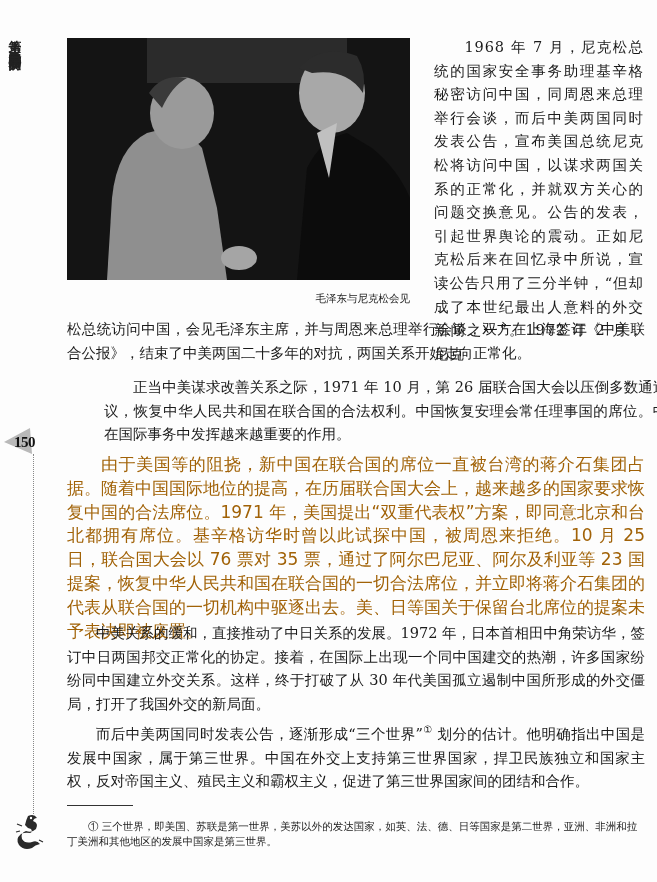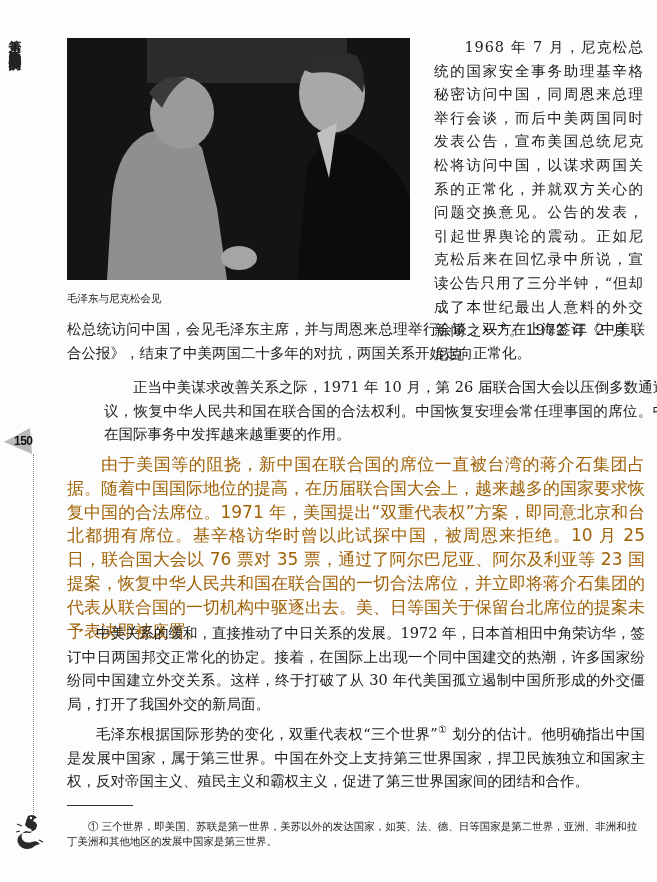--- a/index.html
+++ b/index.html
@@ -13,36 +13,36 @@
     font-size: 12.5px; line-height: 14px; font-weight: bold; color: #222;
     writing-mode: vertical-rl; text-orientation: upright; letter-spacing: 0.5px;
   }
   .chapter-tab .gap { display: inline-block; height: 10px; }
   .page-num-flag {
     position: absolute; left: 4px; top: 428px; width: 32px; height: 26px;
   }
   .page-num-flag svg { position: absolute; left: 0; top: 0; }
   .page-num {
     position: absolute; left: 10px; top: 6px;
-    font-family: Liberation Sans, sans-serif;
-    font-size: 12px; font-weight: bold; color: #111; letter-spacing: -0.5px;
+    font-family: Liberation Serif, serif;
+    font-size: 15px; font-weight: bold; color: #111; letter-spacing: -0.5px;
   }
   .dotted-rule {
     position: absolute; left: 33px; top: 454px; height: 360px;
     border-left: 1px dotted #888;
   }
   .dragon { position: absolute; left: 14px; top: 812px; width: 30px; height: 40px; }
 
   .photo {
     position: absolute; left: 67px; top: 38px; width: 343px; height: 242px;
     background: #111; overflow: hidden;
   }
   .photo svg { display: block; }
   .caption {
-    position: absolute; left: 67px; top: 292px; width: 343px; text-align: left;
+    position: absolute; left: 67px; top: 292px; width: 343px; text-align: right;
     font-size: 10.5px; color: #222;
   }
 
   .float-text {
     position: absolute; left: 434px; top: 36px; width: 210px;
     font-size: 14.5px; line-height: 23.6px; letter-spacing: 0.9px; text-align: justify;
   }
   .float-text p { margin: 0; text-indent: 2.1em; }
 
   .main-text {
@@ -129,19 +129,19 @@
 
 <div class="note-box">
   <p>由于美国等的阻挠，新中国在联合国的席位一直被台湾的蒋介石集团占据。随着中国国际地位的提高，在历届联合国大会上，越来越多的国家要求恢复中国的合法席位。1971 年，美国提出“双重代表权”方案，即同意北京和台北都拥有席位。基辛格访华时曾以此试探中国，被周恩来拒绝。10 月 25 日，联合国大会以 76 票对 35 票，通过了阿尔巴尼亚、阿尔及利亚等 23 国提案，恢复中华人民共和国在联合国的一切合法席位，并立即将蒋介石集团的代表从联合国的一切机构中驱逐出去。美、日等国关于保留台北席位的提案未予表决即被废置。</p>
 </div>
 
 <div class="main-text p4">
   <p>中美关系的缓和，直接推动了中日关系的发展。1972 年，日本首相田中角荣访华，签订中日两国邦交正常化的协定。接着，在国际上出现一个同中国建交的热潮，许多国家纷纷同中国建立外交关系。这样，终于打破了从 30 年代美国孤立遏制中国所形成的外交僵局，打开了我国外交的新局面。</p>
 </div>
 
 <div class="main-text p5">
-  <p><span>毛泽东根据国际形势的变化，双重代表权“三个世界”</span><span class="sup">①</span> <span>划分的估计。他明确指出中国是发展中国家，属于第三世界。中国在外交上支持第三世界国家，捍卫民族独立和国家主权，反对帝国主义、殖民主义和霸权主义，促进了第三世界国家间的团结和合作。</span></p>
+  <p><span>而后中美两国同时发表公告，逐渐形成“三个世界”</span><span class="sup">①</span> <span>划分的估计。他明确指出中国是发展中国家，属于第三世界。中国在外交上支持第三世界国家，捍卫民族独立和国家主权，反对帝国主义、殖民主义和霸权主义，促进了第三世界国家间的团结和合作。</span></p>
 </div>
 
 <div class="footnote-rule"></div>
 <div class="footnote">
   <p>① 三个世界，即美国、苏联是第一世界，美苏以外的发达国家，如英、法、德、日等国家是第二世界，亚洲、非洲和拉丁美洲和其他地区的发展中国家是第三世界。</p>
 </div>
 
 </body></html>

